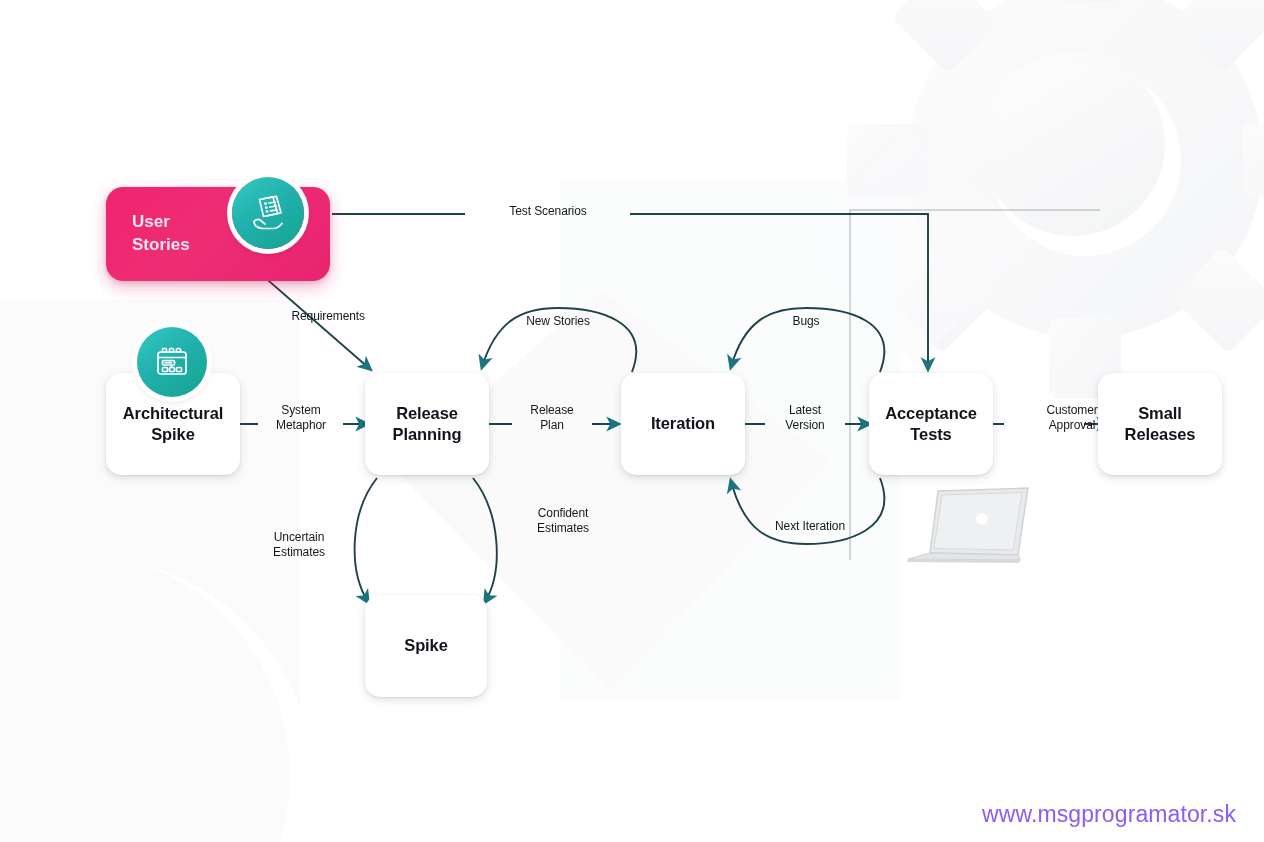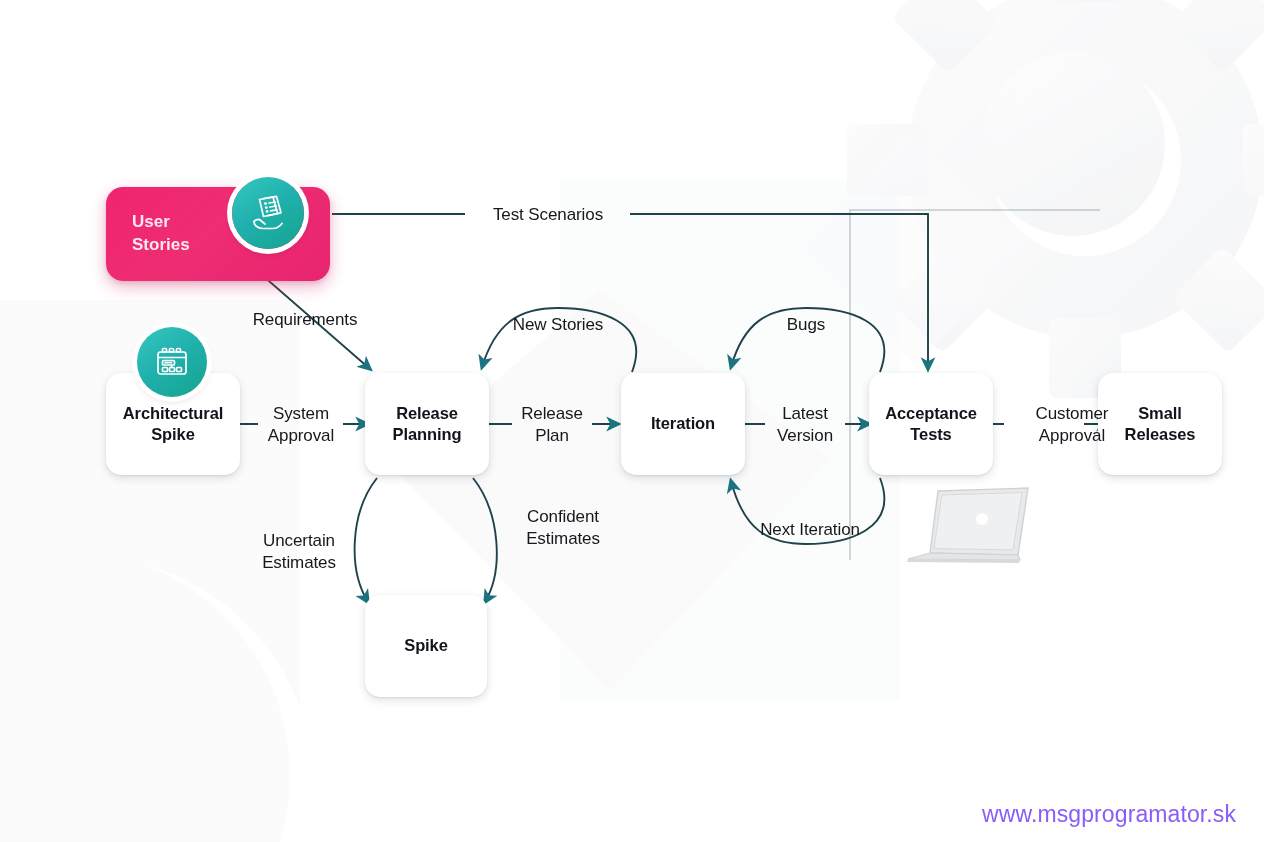--- a/index.html
+++ b/index.html
@@ -59,21 +59,21 @@
     box-shadow:0 0 0 5px #ffffff, 0 3px 8px rgba(0,0,0,.20);
     display:flex;align-items:center;justify-content:center;
   }
   #us-badge{left:232px;top:177px;width:72px;height:72px;z-index:5;}
   #arch-badge{left:137px;top:327px;width:70px;height:70px;z-index:5;}
 
   
   .elabel{
     position:absolute;z-index:3;
     color:#17181d;
-    font-size:17px;
+    font-size:12px;
     line-height:1.28;
     text-align:center;
     white-space:pre-line;
     letter-spacing:-0.1px;
   }
 
   
   #watermark{
     position:absolute;z-index:6;
     right:28px;bottom:14px;
@@ -234,26 +234,26 @@
 
   <div class="node" style="left:1098px;top:373px;width:124px;height:102px;">
     <span style="white-space:pre-line">Small
 Releases</span>
   </div>
 
   <div class="node" style="left:365px;top:595px;width:122px;height:102px;">
     <span style="white-space:pre-line">Spike</span>
   </div>
 
-  <div class="elabel" style="left:245px;top:309px;width:120px;text-align:center;">Requirements</div>
+  <div class="elabel" style="left:245px;top:309px;width:120px;text-align:right;">Requirements</div>
 
   <div class="elabel" style="left:466px;top:204px;width:164px;">Test Scenarios</div>
 
   <div class="elabel" style="left:255px;top:403px;width:92px;">System
-Approval</div>
+Metaphor</div>
 
   <div class="elabel" style="left:509px;top:403px;width:86px;">Release
 Plan</div>
 
   <div class="elabel" style="left:481px;top:314px;width:154px;">New Stories</div>
 
   <div class="elabel" style="left:762px;top:403px;width:86px;">Latest
 Version</div>
 
   <div class="elabel" style="left:756px;top:314px;width:100px;">Bugs</div>

